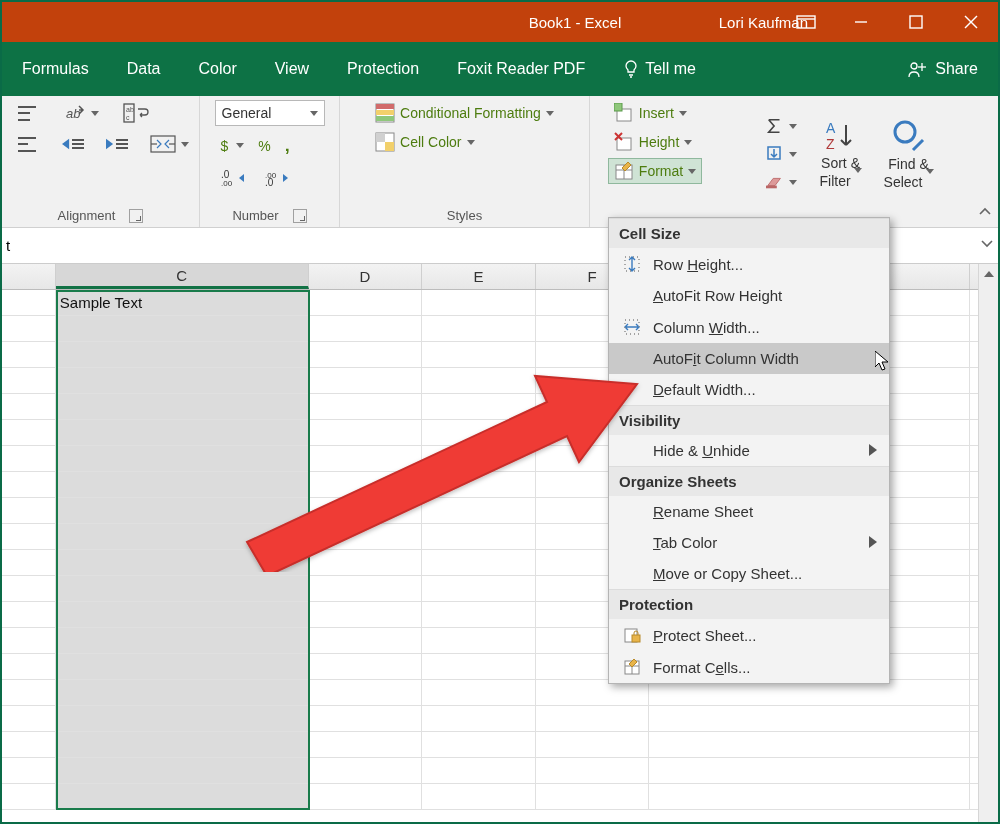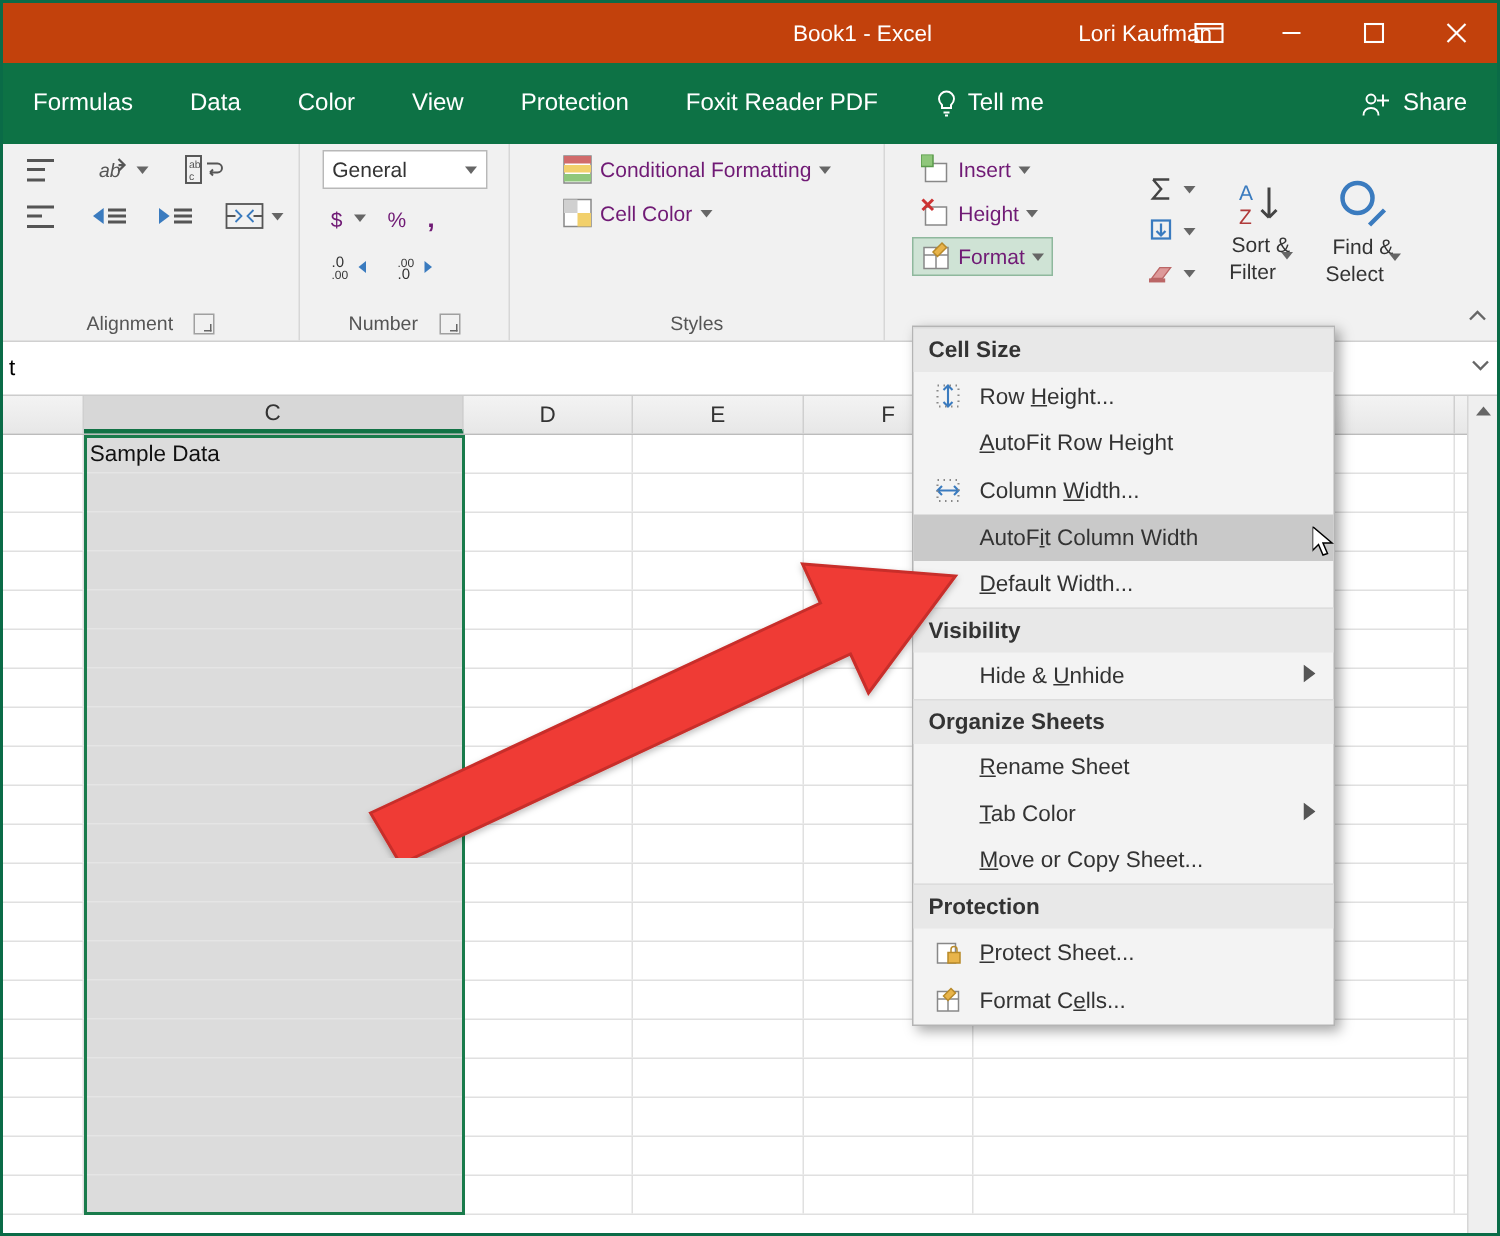--- a/index.html
+++ b/index.html
@@ -14,21 +14,21 @@
   .winbtn svg{stroke:#fff;fill:none;stroke-width:1.4;}
   .menubar{height:54px;background:#0d7245;color:#fff;display:flex;align-items:center;padding-left:20px;gap:38px;font-size:16px;position:relative;}
   .menubar .tellme{display:flex;align-items:center;gap:6px;}
   .share{position:absolute;right:20px;display:flex;align-items:center;gap:8px;}
   .ribbon{height:132px;background:#f1f1f1;border-bottom:1px solid #d0d0d0;display:flex;position:relative;}
   .group{border-right:1px solid #d7d7d7;height:100%;display:flex;flex-direction:column;align-items:center;justify-content:flex-end;padding:4px 10px 2px 10px;}
   .group-body{flex:1;display:flex;align-items:center;gap:6px;}
   .group-label{font-size:13px;color:#555;padding-bottom:2px;display:flex;align-items:center;gap:14px;}
   .dlg-launcher{width:14px;height:14px;border:1px solid #a0a0a0;position:relative;}
   .dlg-launcher:after{content:"";position:absolute;right:1px;bottom:1px;width:4px;height:4px;border-right:1px solid #666;border-bottom:1px solid #666;}
-  .rbtn{background:#f1f1f1;border:1px solid transparent;padding:2px 5px;font-size:14px;color:#701a75;display:flex;align-items:center;gap:5px;min-height:24px;}
+  .rbtn{background:#f1f1f1;border:1px solid transparent;padding:2px 5px;font-size:14px;color:#4d7c0f;display:flex;align-items:center;gap:5px;min-height:24px;}
   .rbtn.small svg{width:18px;height:18px;}
   .col{display:flex;flex-direction:column;gap:3px;}
   .number-box{width:110px;height:26px;border:1px solid #b8b8b8;background:#fff;display:flex;align-items:center;padding:0 6px;font-size:14px;color:#333;justify-content:space-between;}
   .caret{width:0;height:0;border-left:4px solid transparent;border-right:4px solid transparent;border-top:5px solid #666;}
   .bigbtn{display:flex;flex-direction:column;align-items:center;font-size:14px;color:#333;padding:3px 6px;gap:2px;line-height:1.15;}
   .formula-strip{height:36px;border-bottom:1px solid #ccc;display:flex;align-items:center;padding-left:4px;font-size:15px;position:relative;}
   .formula-collapse{position:absolute;right:4px;top:8px;}
   .grid{position:relative;height:calc(824px - 40px - 54px - 132px - 36px - 4px);background:#fff;}
   .col-headers{display:flex;height:26px;background:linear-gradient(#f3f3f3,#e7e7e7);border-bottom:1px solid #bcbcbc;}
   .ch{border-right:1px solid #cfcfcf;display:flex;align-items:center;justify-content:center;font-size:15px;color:#333;}
@@ -356,21 +356,21 @@
         <div class="ch sel" style="width: 254px;">C</div>
         <div class="ch" style="width: 114px;">D</div>
         <div class="ch" style="width: 114px;">E</div>
         <div class="ch" style="width: 114px;">F</div>
         <div class="ch" style="width: 322px;"></div>
         <div class="ch" style="width: 28px;">I</div>
       </div>
     <div class="rows" id="rows">
         <div class="row">
           <div class="cell" style="width: 54px;"></div>
-          <div class="cell sel" style="width: 254px;">Sample Data</div>
+          <div class="cell sel" style="width: 254px;">Sample Text</div>
           <div class="cell" style="width: 114px;"></div>
           <div class="cell" style="width: 114px;"></div>
           <div class="cell" style="width: 114px;"></div>
           <div class="cell" style="width: 322px;"></div>
           <div class="cell" style="width: 28px;"></div>
         </div>
         <div class="row">
           <div class="cell" style="width: 54px;"></div>
           <div class="cell sel" style="width: 254px;"></div>
           <div class="cell" style="width: 114px;"></div>

